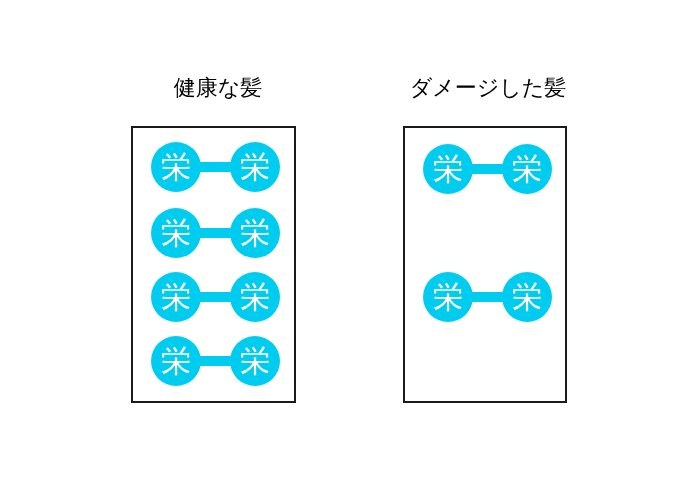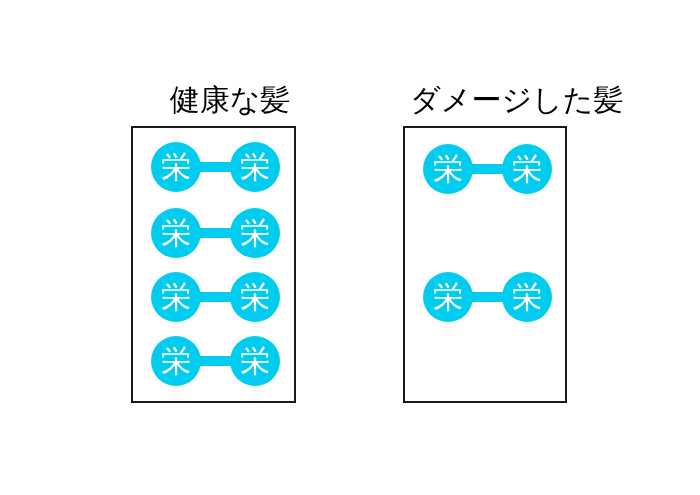--- a/index.html
+++ b/index.html
@@ -17,25 +17,25 @@
     font-family: "DejaVu Sans", "Liberation Sans", sans-serif;
   }
   .stage {
     position: relative;
     width: 700px; height: 495px;
     background: var(--bg);
     overflow: hidden;
   }
   .panel-title {
     position: absolute;
-    margin: 12px;
+    margin: 0;
     top: 72px;
     height: 32px;
     line-height: 32px;
-    font-size: 30px;
+    font-size: 22px;
     font-weight: 500;
     color: var(--title);
     text-align: center;
     white-space: nowrap;
   }
   #title-0 { left: 128px; width: 180px; }
   #title-1 { left: 398px; width: 180px; text-align: center; }
   .hair-box {
     position: absolute;
     top: 126px;

